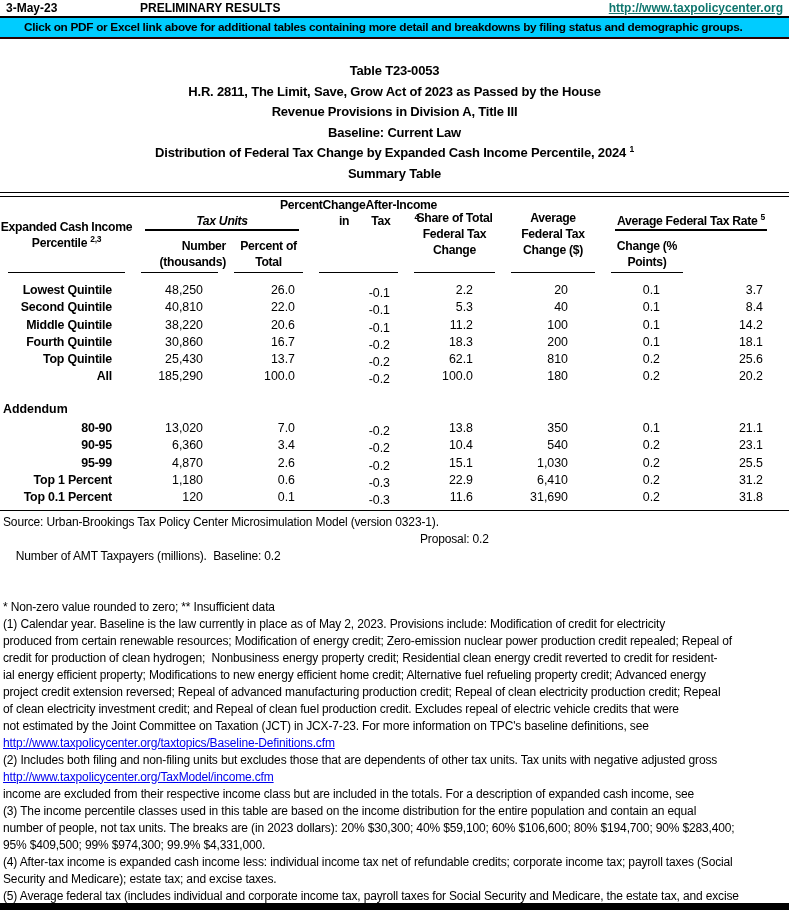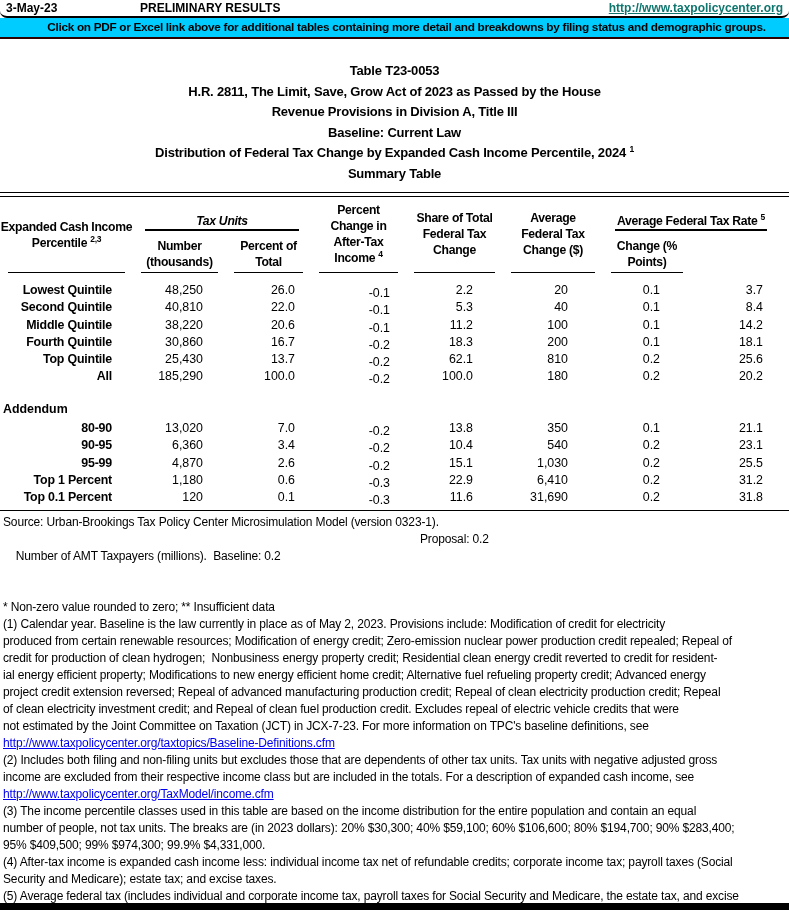--- a/index.html
+++ b/index.html
@@ -2,28 +2,28 @@
 <html><head>
 <meta charset="utf-8">
 <style>
   html,body{margin:0;padding:0;}
   body{
     width:789px;height:910px;position:relative;overflow:hidden;
     background:#ffffff;color:#000;
     font-family:"Liberation Sans",sans-serif;
   }
   
-  .topbar{position:relative;height:15px;padding-top:1px;border-bottom:2px solid #000;font-size:12px;font-weight:bold;border-radius:7px;}
+  .topbar{position:relative;height:15px;padding-top:1px;border-bottom:2px solid #000;font-size:12px;font-weight:bold;}
   .topbar .date{position:absolute;left:6px;top:1px;}
   .topbar .prelim{position:absolute;left:140px;top:1px;}
   .topbar .toplink{position:absolute;right:6px;top:1px;font-weight:bold;color:#0f766e;text-decoration:underline;}
   
   .banner{
     background:#00ccff;border-bottom:2px solid #2b0000;
-    text-align:center;font-size:11.8px;font-weight:bold;letter-spacing:-0.3px;
+    font-size:11.8px;font-weight:bold;letter-spacing:-0.3px;
     height:19px;line-height:19px;padding-left:24px;
   }
   
   .titles{margin-top:22px;text-align:center;font-weight:bold;font-size:13px;letter-spacing:-0.2px;}
   .titles .tline{line-height:20.5px;}
   sup{font-size:8.5px;vertical-align:super;line-height:0;}
   
   .tbl{margin-top:8px;}
   .double-rule{height:3px;border-top:1px solid #000;border-bottom:1px solid #000;width:789px;}
   .bottom-rule{border-top:1px solid #000;width:789px;margin-top:5px;}
@@ -31,23 +31,23 @@
     display:grid;width:779px;
     grid-template-columns:133px 93px 85px 95px 97px 100px 88px 88px;
     grid-template-rows:34px 42px;
     font-weight:bold;font-size:12.2px;line-height:16px;letter-spacing:-0.3px;
   }
   .hc{position:relative;text-align:center;}
   .hc.ul::after{content:"";position:absolute;left:8px;right:8px;bottom:0;border-bottom:1.5px solid #000;}
   .c-expanded{grid-column:1;grid-row:1/3;display:flex;flex-direction:column;justify-content:center;}
   .c-taxunits{grid-column:2/4;grid-row:1;display:flex;align-items:flex-end;justify-content:center;padding-bottom:2px;font-style:italic;}
   .c-taxunits::after{content:"";position:absolute;left:12px;right:12px;bottom:0;border-bottom:2px solid #000;}
-  .c-number{grid-column:2;grid-row:2;display:flex;flex-direction:column;justify-content:flex-end;padding-bottom:3px;}
+  .c-number{grid-column:2;grid-row:2;display:flex;flex-direction:column;justify-content:flex-end;padding-bottom:3px;align-items:flex-end;}
   .c-pcttotal{grid-column:3;grid-row:2;display:flex;flex-direction:column;justify-content:flex-end;padding-bottom:3px;}
-  .c-pctchange{grid-column:4;grid-row:1/3;display:flex;flex-direction:column;justify-content:center;padding-bottom:2px;}
+  .c-pctchange{grid-column:4;grid-row:1/3;display:flex;justify-content:center;padding-bottom:2px;}
   .c-share{grid-column:5;grid-row:1/3;display:flex;flex-direction:column;justify-content:center;padding-bottom:2px;}
   .c-avgchange{grid-column:6;grid-row:1/3;display:flex;flex-direction:column;justify-content:center;padding-bottom:2px;}
   .c-rategroup{grid-column:7/9;grid-row:1;display:flex;align-items:flex-end;justify-content:center;padding-bottom:2px;}
   .c-rategroup::after{content:"";position:absolute;left:12px;right:12px;bottom:0;border-bottom:2px solid #000;}
   .c-ratechange{grid-column:7;grid-row:2;display:flex;flex-direction:column;justify-content:flex-end;padding-bottom:3px;}
   .c-rateproposal{grid-column:8;grid-row:2;display:flex;flex-direction:column;justify-content:flex-end;padding-bottom:3px;}
   .tbody{margin-top:7px;font-size:12.4px;}
   .trow{
     display:grid;width:779px;height:17.3px;align-items:center;
     grid-template-columns:133px 93px 85px 95px 97px 100px 88px 88px;
@@ -268,22 +268,22 @@
   <div id="footnote-lines">
       <div class="fline">(1) Calendar year. Baseline is the law currently in place as of May 2, 2023. Provisions include: Modification of credit for electricity</div>
       <div class="fline">produced from certain renewable resources; Modification of energy credit; Zero-emission nuclear power production credit repealed; Repeal of</div>
       <div class="fline">credit for production of clean hydrogen;  Nonbusiness energy property credit; Residential clean energy credit reverted to credit for resident-</div>
       <div class="fline">ial energy efficient property; Modifications to new energy efficient home credit; Alternative fuel refueling property credit; Advanced energy</div>
       <div class="fline">project credit extension reversed; Repeal of advanced manufacturing production credit; Repeal of clean electricity production credit; Repeal</div>
       <div class="fline">of clean electricity investment credit; and Repeal of clean fuel production credit. Excludes repeal of electric vehicle credits that were</div>
       <div class="fline">not estimated by the Joint Committee on Taxation (JCT) in JCX-7-23. For more information on TPC's baseline definitions, see</div>
       <div class="fline"><a class="flink" href="#">http://www.taxpolicycenter.org/taxtopics/Baseline-Definitions.cfm</a></div>
       <div class="fline">(2) Includes both filing and non-filing units but excludes those that are dependents of other tax units. Tax units with negative adjusted gross</div>
+      <div class="fline"><a class="flink" href="#">http://www.taxpolicycenter.org/TaxModel/income.cfm</a></div>
       <div class="fline">income are excluded from their respective income class but are included in the totals. For a description of expanded cash income, see</div>
-      <div class="fline"><a class="flink" href="#">http://www.taxpolicycenter.org/TaxModel/income.cfm</a></div>
       <div class="fline">(3) The income percentile classes used in this table are based on the income distribution for the entire population and contain an equal</div>
       <div class="fline">number of people, not tax units. The breaks are (in 2023 dollars): 20% $30,300; 40% $59,100; 60% $106,600; 80% $194,700; 90% $283,400;</div>
       <div class="fline">95% $409,500; 99% $974,300; 99.9% $4,331,000.</div>
       <div class="fline">(4) After-tax income is expanded cash income less: individual income tax net of refundable credits; corporate income tax; payroll taxes (Social</div>
       <div class="fline">Security and Medicare); estate tax; and excise taxes.</div>
       <div class="fline">(5) Average federal tax (includes individual and corporate income tax, payroll taxes for Social Security and Medicare, the estate tax, and excise</div>
       <div class="fline">taxes) as a percentage of average expanded cash income.</div>
     </div>
 </div>
 

